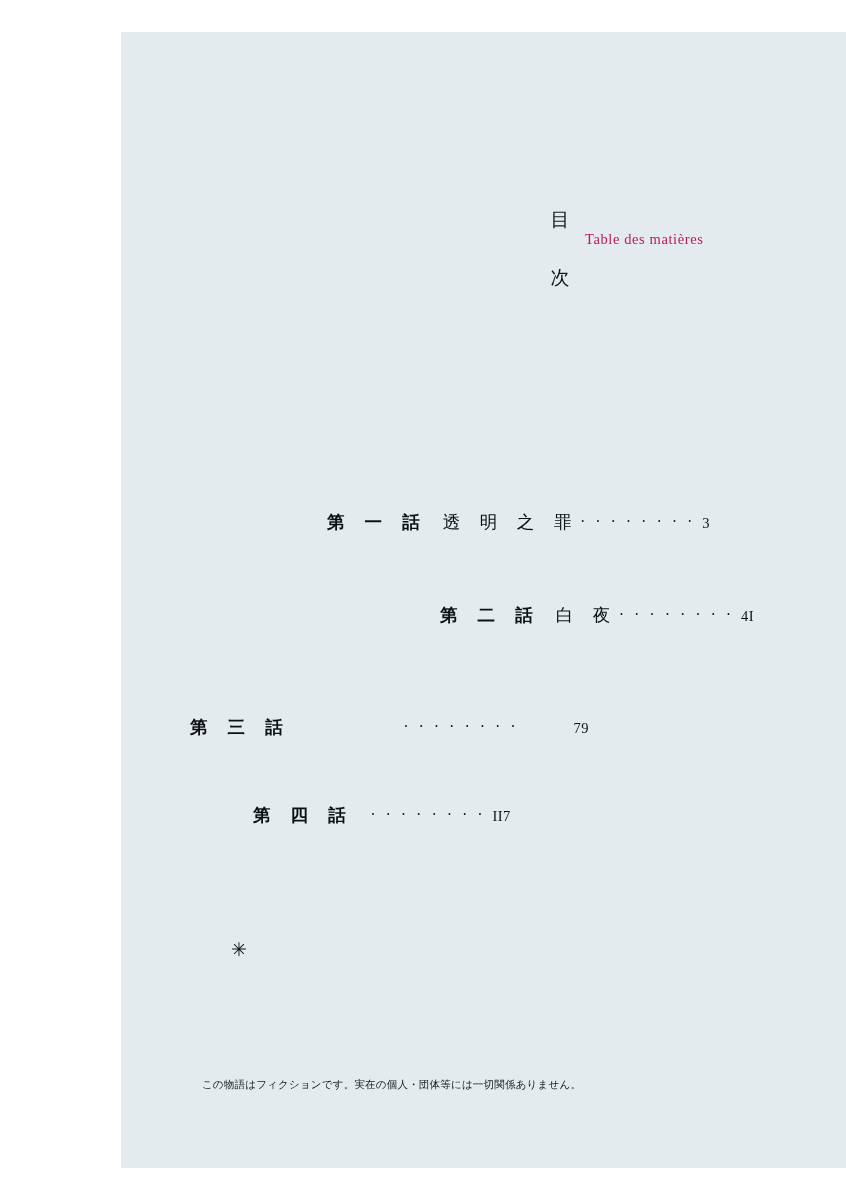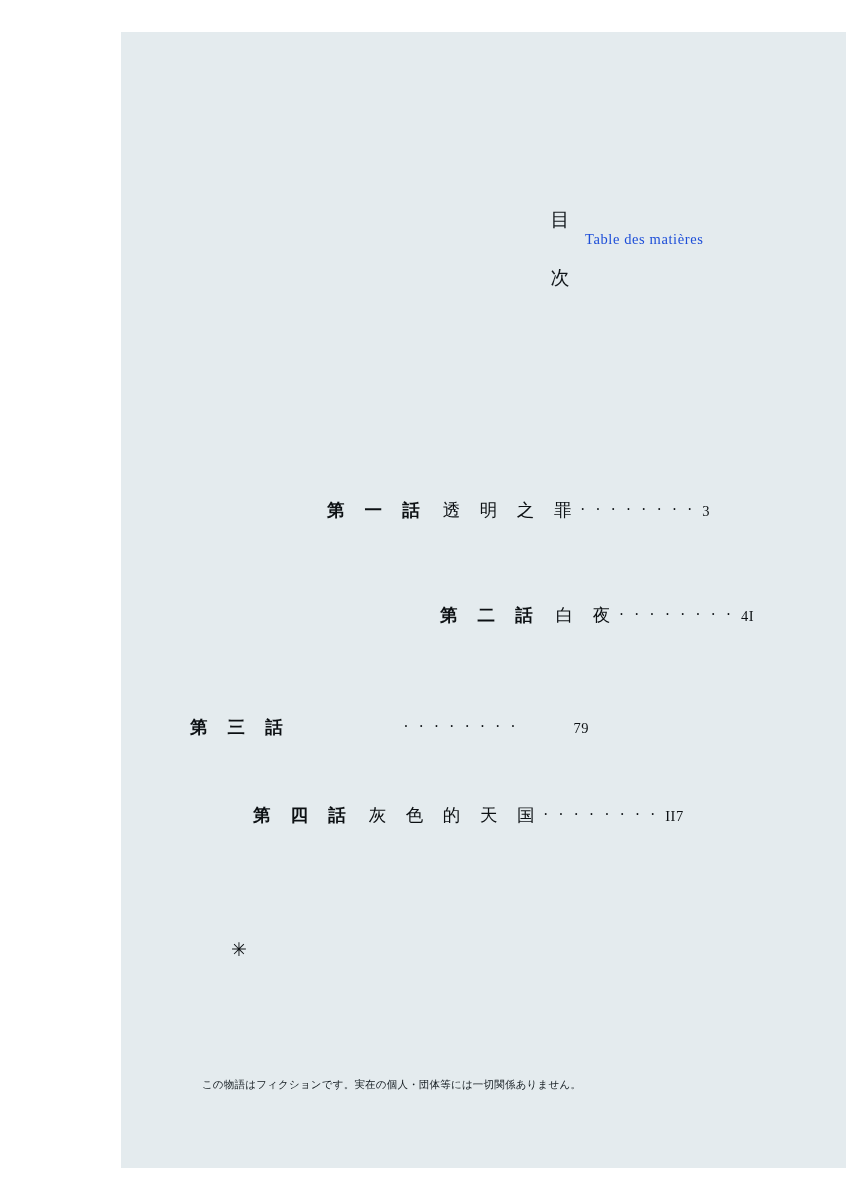--- a/index.html
+++ b/index.html
@@ -37,21 +37,21 @@
     letter-spacing: 0;
     font-family: "DejaVu Serif", serif;
   }
   .toc-title span {
     display: block;
   }
   .toc-subtitle {
     position: absolute;
     left: 585px;
     top: 231px;
-    color: #1d4ed8;
+    color: #be185d;
     font-size: 14.5px;
     letter-spacing: 0.6px;
     font-family: "Liberation Serif", serif;
     white-space: nowrap;
   }
 
   
   .entry {
     position: absolute;
     white-space: nowrap;
@@ -81,21 +81,21 @@
     color: #0c1013;
     position: relative;
     top: -2px;
   }
   .entry .pg {
     font-family: "Liberation Serif", serif;
     font-size: 14.5px;
     letter-spacing: 0.5px;
   }
 
-  .entry-1 { left: 327px; top: 498px; }
+  .entry-1 { left: 327px; top: 510px; }
   .entry-2 { left: 440px; top: 603px; }
   .entry-3 { left: 190px; top: 715px; gap: 48px; }
   .entry-4 { left: 253px; top: 803px; }
 
   
   .asterisk {
     position: absolute;
     left: 0;
     top: 938px;
     width: 846px;
@@ -158,21 +158,20 @@
   <div class="entry entry-3">
     <span class="chap">第 三 話</span>
     <span class="gap"></span>
     <span class="dots">· · · · · · · ·</span>
     <span class="pg">79</span>
   </div>
 
   <div class="entry entry-4">
     <span class="chap">第 四 話</span>
     <span class="gap"></span>
-    <span class="name">灰 色 的 天 国</span>
     <span class="dots">· · · · · · · ·</span>
     <span class="pg">II7</span>
   </div>
 
   <div class="asterisk">
     <span class="asterisk-inner">✳</span>
   </div>
 
   <div class="footer-note">
     <span class="footer-inner">この物語はフィクションです。実在の個人・団体等には一切関係ありません。</span>

